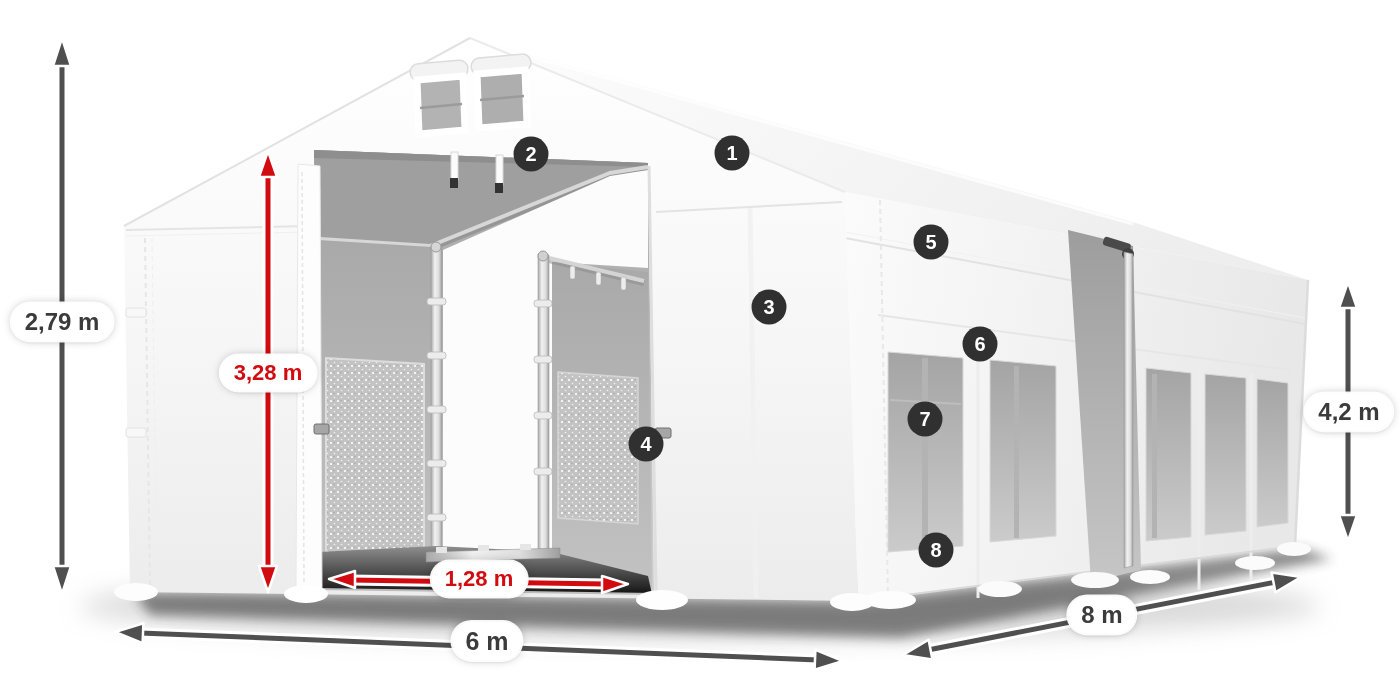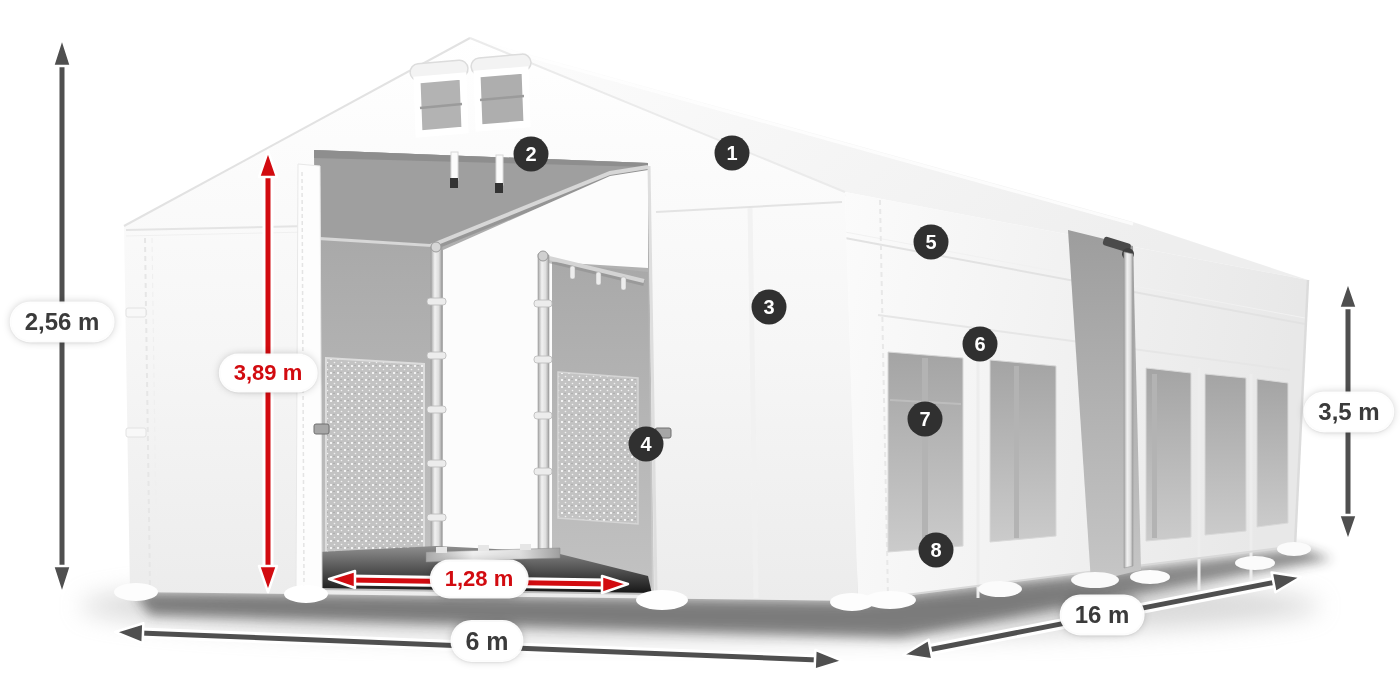--- a/index.html
+++ b/index.html
@@ -291,26 +291,26 @@
       <polygon points="1301,577 1275.4,592.2 1271.6,572.6" class="hd hd-gray"></polygon>
     </g>
     <g>
       <line x1="1348" y1="304" x2="1348" y2="519" class="cas"></line>
       <line x1="1348" y1="304" x2="1348" y2="519" class="ln ln-gray"></line>
       <polygon points="1348,282 1339,308 1357,308" class="hd hd-gray"></polygon>
       <polygon points="1348,541 1339,515 1357,515" class="hd hd-gray"></polygon>
     </g>
   </svg>
 
-  <div class="dim-pill dark" style="left:62px;top:322px;font-size:24px">2,56 m</div>
-  <div class="dim-pill red" style="left:268px;top:373px;font-size:22px">3,89 m</div>
+  <div class="dim-pill dark" style="left:62px;top:322px;font-size:24px">2,79 m</div>
+  <div class="dim-pill red" style="left:268px;top:373px;font-size:22px">3,28 m</div>
   <div class="dim-pill red" style="left:479px;top:579px;font-size:22px">1,28 m</div>
   <div class="dim-pill dark" style="left:487px;top:641px;font-size:25px">6 m</div>
-  <div class="dim-pill dark" style="left:1102px;top:615px;font-size:24px">16 m</div>
-  <div class="dim-pill dark" style="left:1349px;top:412px;font-size:24px">3,5 m</div>
+  <div class="dim-pill dark" style="left:1102px;top:615px;font-size:24px">8 m</div>
+  <div class="dim-pill dark" style="left:1349px;top:412px;font-size:24px">4,2 m</div>
 
   <div class="marker" style="left:732px;top:153px">1</div>
   <div class="marker" style="left:531px;top:154px">2</div>
   <div class="marker" style="left:769px;top:307px">3</div>
   <div class="marker" style="left:646px;top:444px">4</div>
   <div class="marker" style="left:931px;top:242px">5</div>
   <div class="marker" style="left:980px;top:344px">6</div>
   <div class="marker" style="left:925px;top:419px">7</div>
   <div class="marker" style="left:936px;top:550px">8</div>
 

